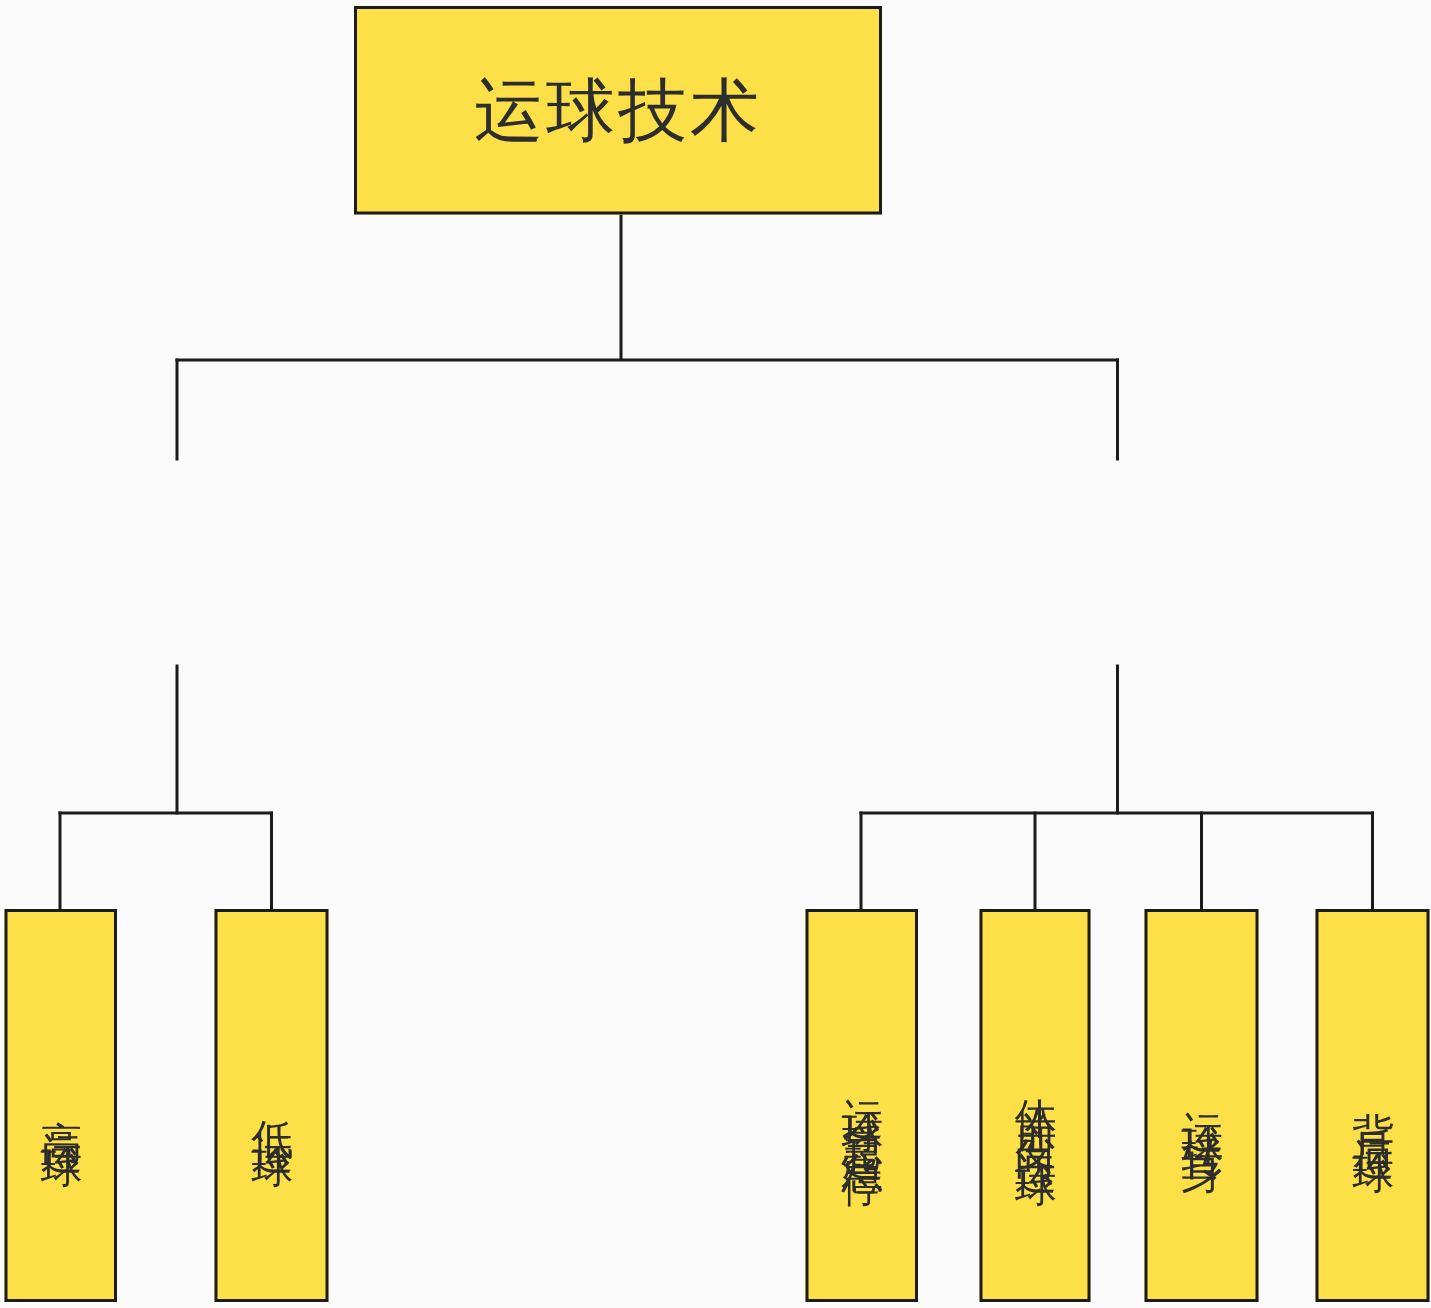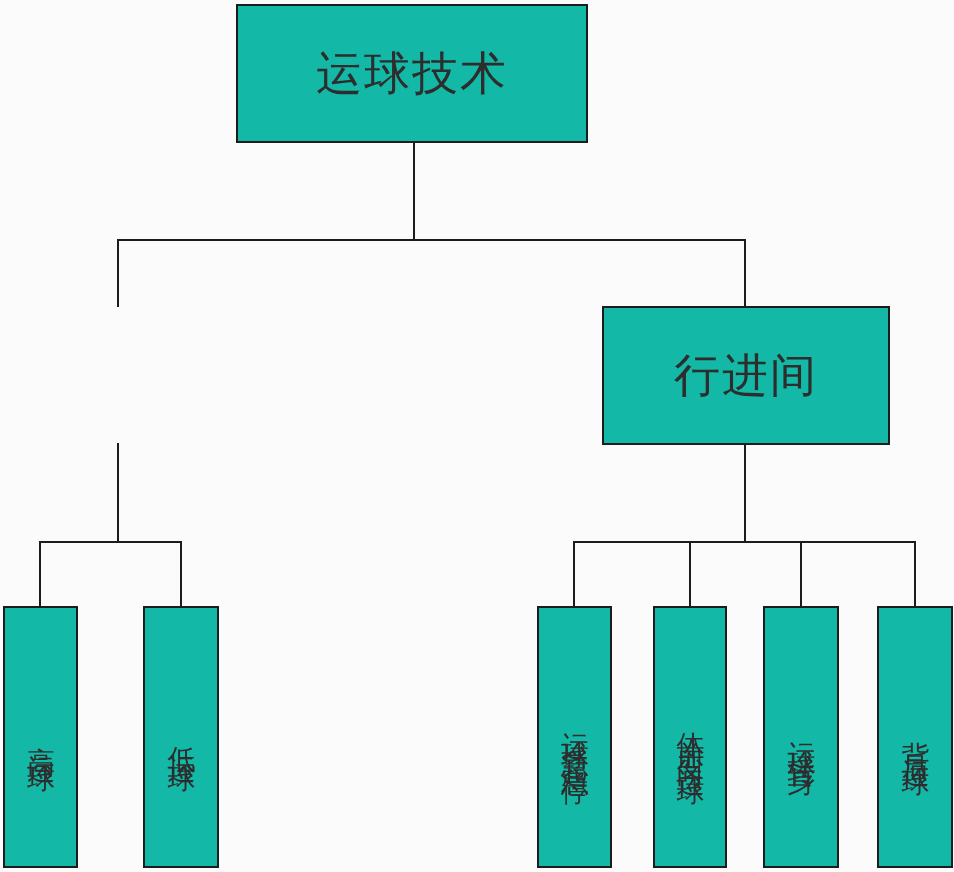--- a/index.html
+++ b/index.html
@@ -8,21 +8,21 @@
     width: 954px;
     height: 872px;
     background: #fbfbfb;
     font-family: "Liberation Sans", "DejaVu Sans", sans-serif;
     overflow: hidden;
   }
   .node {
     position: absolute;
     box-sizing: border-box;
     border: 2px solid #1c1c1c;
-    background: #14b8a6;
+    background: #fde047;
     display: flex;
     align-items: center;
     justify-content: center;
     color: #2d2d2d;
   }
   .node-h { font-size: 46px; letter-spacing: 2px; font-weight: 400; }
   .node-v { font-size: 28px; }
   .node-v .label {
     writing-mode: vertical-rl;
     text-orientation: upright;
@@ -62,23 +62,20 @@
   <div class="line" style="left:573px; top:541px; width:2px; height:66px;"></div>
   <div class="line" style="left:689px; top:541px; width:2px; height:66px;"></div>
   <div class="line" style="left:800px; top:541px; width:2px; height:66px;"></div>
   <div class="line" style="left:914px; top:541px; width:2px; height:66px;"></div>
 
   <div class="node node-h n-root">
     <span class="label">运球技术</span>
   </div>
 
 
-  <div class="node node-h n-moving">
-    <span class="label">行进间</span>
-  </div>
 
   <div class="node node-v n-high">
     <span class="label">高运球</span>
   </div>
 
   <div class="node node-v n-low">
     <span class="label">低运球</span>
   </div>
 
   <div class="node node-v n-startstop">

